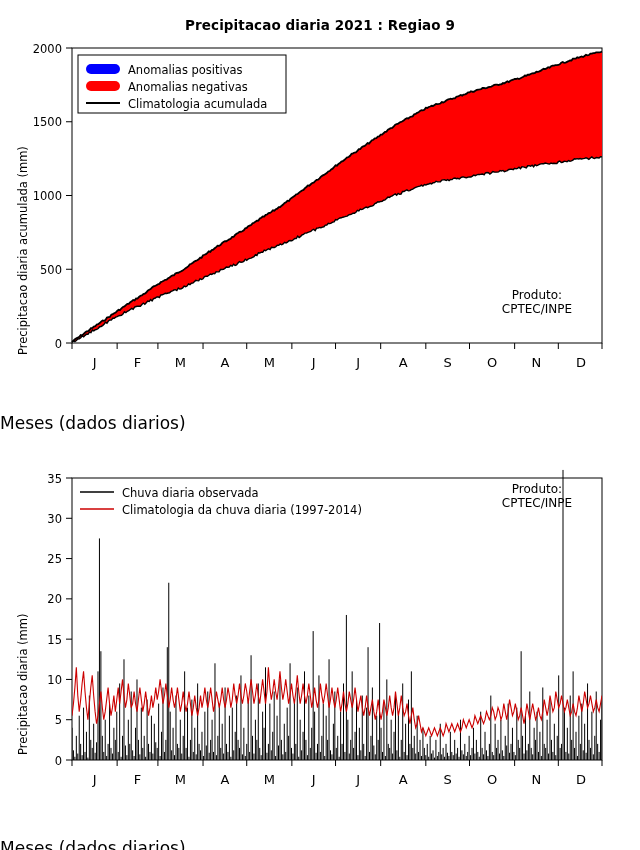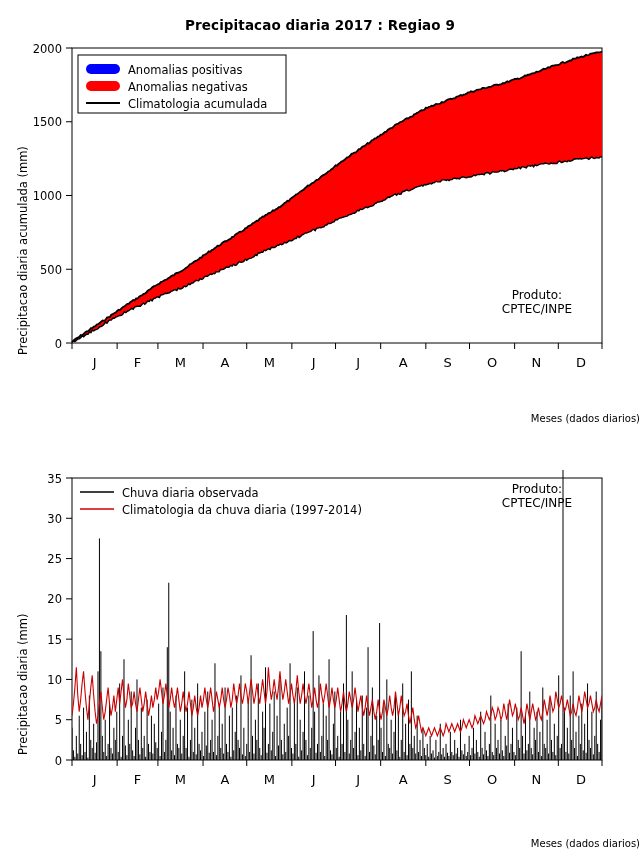--- a/index.html
+++ b/index.html
@@ -43,39 +43,39 @@
 
   .axis-title-y {
     position: absolute;
     transform-origin: 0 0;
     transform: rotate(-90deg);
     font-size: 11.5px;
     white-space: nowrap;
   }
   .axis-title-x {
     position: absolute;
-    text-align: right;
-    font-size: 10px;
+    text-align: left;
+    font-size: 17px;
     white-space: nowrap;
   }
   .corner-note {
     position: absolute;
     font-size: 12px;
     line-height: 14px;
     text-align: center;
     white-space: nowrap;
   }
   .corner-note div { white-space: nowrap; }
 </style>
 </head>
 <body>
 
 <div class="page">
 
-  <div class="fig-title">Precipitacao diaria 2017 : Regiao 9</div>
+  <div class="fig-title">Precipitacao diaria 2021 : Regiao 9</div>
 
   <div class="panel" id="panel-top">
     <svg class="plot-svg" id="svg-top" width="640" height="390" viewBox="0 0 640 390">
         <rect x="72" y="13" width="530" height="295" fill="none" stroke="#000" stroke-width="1"></rect>
         <line x1="66" y1="308" x2="72" y2="308" stroke="#000" stroke-width="1"></line>
         <text x="62" y="312.5" font-size="11.5" font-family="&quot;DejaVu Sans&quot;, sans-serif" fill="#000000" text-anchor="end">0</text>
         <line x1="66" y1="234.25" x2="72" y2="234.25" stroke="#000" stroke-width="1"></line>
         <text x="62" y="238.75" font-size="11.5" font-family="&quot;DejaVu Sans&quot;, sans-serif" fill="#000000" text-anchor="end">500</text>
         <line x1="66" y1="160.5" x2="72" y2="160.5" stroke="#000" stroke-width="1"></line>
         <text x="62" y="165" font-size="11.5" font-family="&quot;DejaVu Sans&quot;, sans-serif" fill="#000000" text-anchor="end">1000</text>

